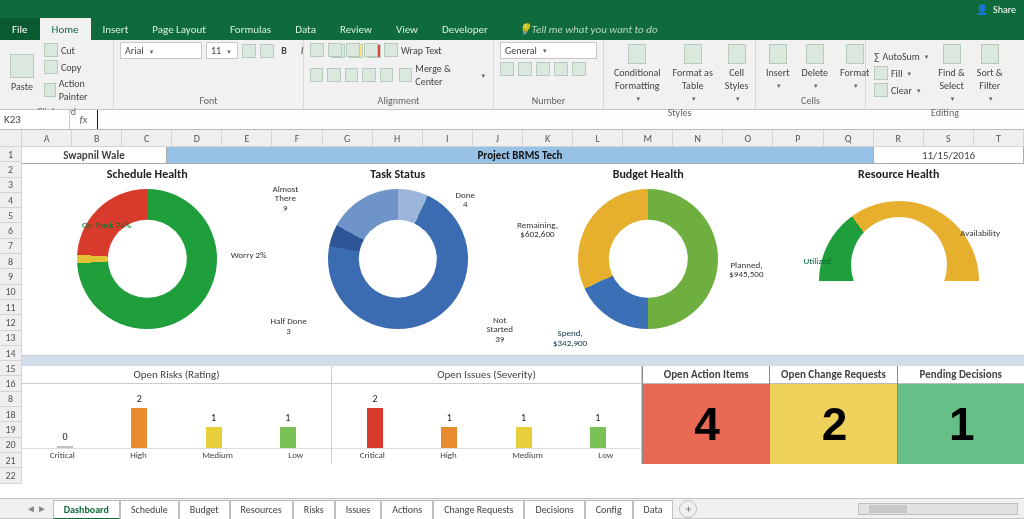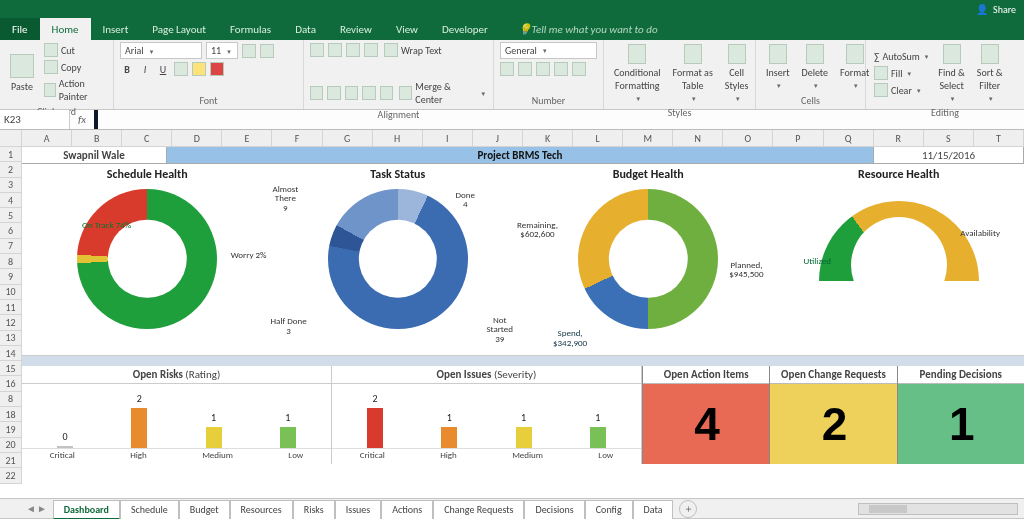--- a/index.html
+++ b/index.html
@@ -24,21 +24,21 @@
   .ribbon-small { font-size: 10px; color: #444; display: flex; align-items: center; gap: 3px; padding: 1px 2px; cursor: pointer; }
   .ribbon-bigbtn { display: flex; flex-direction: column; align-items: center; justify-content: center; gap: 2px; padding: 2px 4px; cursor: pointer; font-size: 10px; }
   .iconbox { width: 24px; height: 24px; background: #dbe8de; border: 1px solid #b6cbbc; display: inline-block; }
   .iconbox.sm { width: 14px; height: 14px; }
   .iconbox.med { width: 18px; height: 20px; }
   .selectish { border: 1px solid #c8c8c8; background: #fff; font-size: 10px; padding: 1px 4px; display: flex; align-items: center; gap: 4px; cursor: pointer; }
 
   
   .formula-bar { background: #fdfdfd; border-bottom: 1px solid #bbb; height: 20px; display: flex; align-items: stretch; font-size: 11px; }
   .name-box { width: 70px; border-right: 1px solid #ccc; padding: 2px 4px; display: flex; align-items: center; background: #fff; }
-  .fx-label { width: 28px; text-align: center; display: flex; align-items: center; justify-content: center; border-right: 4px solid #0f172a; color: #666; font-style: italic; }
+  .fx-label { width: 28px; text-align: center; display: flex; align-items: center; justify-content: center; border-right: 1px solid #0f172a; color: #666; font-style: italic; }
   .formula-input { flex: 1; padding: 2px 4px; }
 
   
   .sheet-wrap { position: relative; height: 351px; background: #fff; display: flex; }
   .col-headers { display: flex; height: 17px; background: #efefef; border-bottom: 1px solid #c7c7c7; }
   .corner-cell, .row-head, .col-head { background: #efefef; border-right: 1px solid #d4d4d4; border-bottom: 1px solid #d4d4d4; display: flex; align-items: center; justify-content: center; font-size: 10px; color: #555; }
   .corner-cell { width: 22px; height: 17px; }
   .col-head { height: 17px; }
   .row-head { width: 22px; height: 15.3px; }
   .row-heads { display: flex; flex-direction: column; width: 22px; }
@@ -60,21 +60,21 @@
   .half-donut { position: relative; width: 160px; height: 80px; overflow: hidden; margin-top: 20px; }
   .half-donut .ring { position: absolute; width: 160px; height: 160px; border-radius: 50%; top: 0; }
   .half-donut .mask { position: absolute; width: 60%; height: 120%; background: #fff; border-radius: 50%; top: 20%; left: 20%; }
 
   .spacer-row { height: 10px; background: #d2ddea; }
 
   .dash-lower { height: 98px; display: flex; background: #fff; }
   .lower-left { display: flex; flex: 0 0 620px; }
   .rating-box { flex: 1; border-right: 1px solid #ccc; display: flex; flex-direction: column; }
   .rating-title { text-align: center; padding: 2px 0; border-bottom: 1px solid #ccc; font-size: 11px; }
-  .rating-title b { font-weight: bold; }
+  .rating-title b { font-weight: normal; }
   .rating-chart { flex: 1; display: flex; align-items: flex-end; justify-content: space-around; padding: 6px 6px 0; }
   .rating-col { display: flex; flex-direction: column; align-items: center; gap: 3px; font-size: 9px; color: #333; }
   .rating-val { font-size: 10px; color: #222; }
   .rating-bar { width: 16px; }
   .rating-cat-row { display: flex; justify-content: space-around; padding-bottom: 4px; border-top: 1px solid #ddd; }
   .rating-cat-row span { font-size: 9px; }
 
   .lower-right { flex: 1; display: flex; }
   .big-count { flex: 1; display: flex; flex-direction: column; border-left: 1px solid #888; }
   .big-count-title { font-weight: bold; font-size: 11px; text-align: center; padding: 2px 0; border-bottom: 1px solid #bbb; background: #fff; }
@@ -139,21 +139,21 @@
         <div class="ribbon-small">
             <span class="iconbox sm"></span>
             <span>Action Painter</span>
           </div>
       </div>
     </div>
     <div class="ribbon-group-label">Clipboard</div>
   </div>
 
   <div class="ribbon-group" style="width:190px;">
-    <div style="display:flex;flex-direction:column;gap:3px;">
+    <div style="display:flex;flex-direction:row;gap:3px;">
       <div class="ribbon-row">
         <div class="selectish" style="width:82px;">
             <span>Arial</span>
             <span class="tiny-arrow"></span>
           </div>
         <div class="selectish" style="width:32px;">
             <span>11</span>
             <span class="tiny-arrow"></span>
           </div>
         <span class="iconbox sm"></span>
@@ -165,21 +165,21 @@
         <span style="text-decoration:underline;width:14px;text-align:center;">U</span>
         <span class="iconbox sm"></span>
         <span class="iconbox sm" style="background:#fbe27a;"></span>
         <span class="iconbox sm" style="background:#d44;"></span>
       </div>
     </div>
     <div class="ribbon-group-label">Font</div>
   </div>
 
   <div class="ribbon-group" style="width:190px;">
-    <div style="display:flex;flex-direction:column;gap:21px;">
+    <div style="display:flex;flex-direction:column;gap:3px;">
       <div class="ribbon-row">
         <span class="iconbox sm"></span>
         <span class="iconbox sm"></span>
         <span class="iconbox sm"></span>
         <span class="iconbox sm"></span>
         <div class="ribbon-small">
             <span class="iconbox sm"></span>
             <span>Wrap Text</span>
           </div>
       </div>

